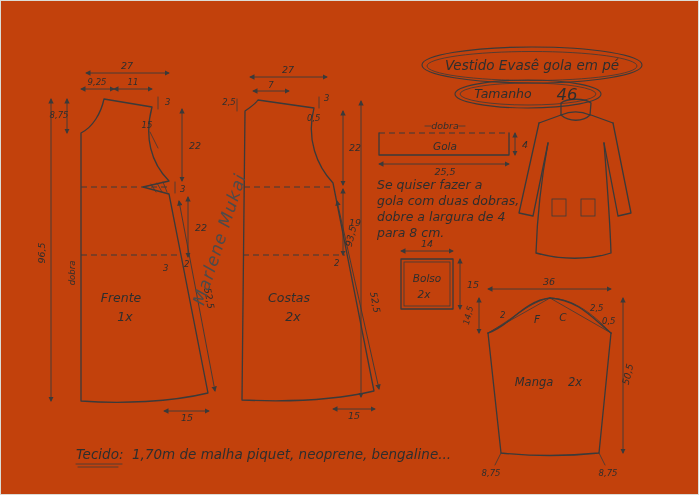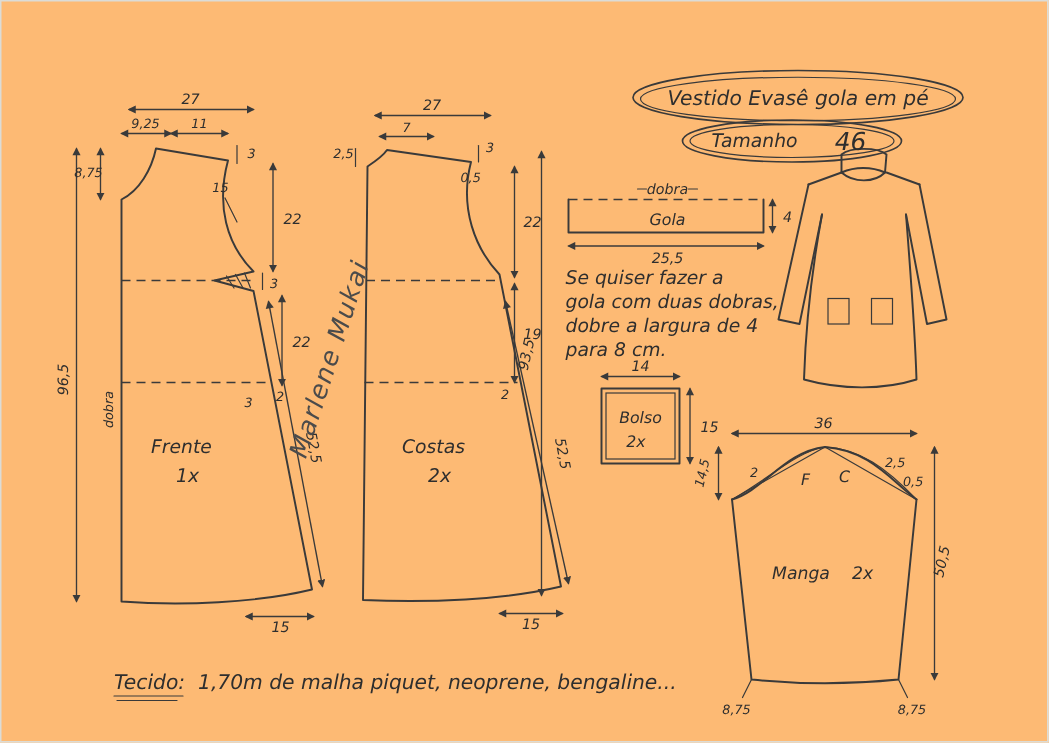--- a/index.html
+++ b/index.html
@@ -1,17 +1,17 @@
 <!DOCTYPE html>
 <html><head>
 <meta charset="utf-8">
 <style>
   html,body{margin:0;padding:0;background:#e8e8e6;}
   .stage{
-    position:relative;width:699px;height:495px;background:#fdba74;
+    position:relative;width:699px;height:495px;background:#c2410c;
     border:1px solid #dcdcd6;box-sizing:border-box;overflow:hidden;
     font-family:"DejaVu Sans",sans-serif;
   }
   svg{position:absolute;left:0;top:0;}
   svg text{fill:#2e2e2e;font-family:"DejaVu Sans",sans-serif;font-style:italic;}
   .t8{font-size:8.5px;}
   .t9{font-size:9.5px;}
   .t10{font-size:10.5px;}
   .t11{font-size:11.5px;}
   .t12{font-size:12.5px;}

